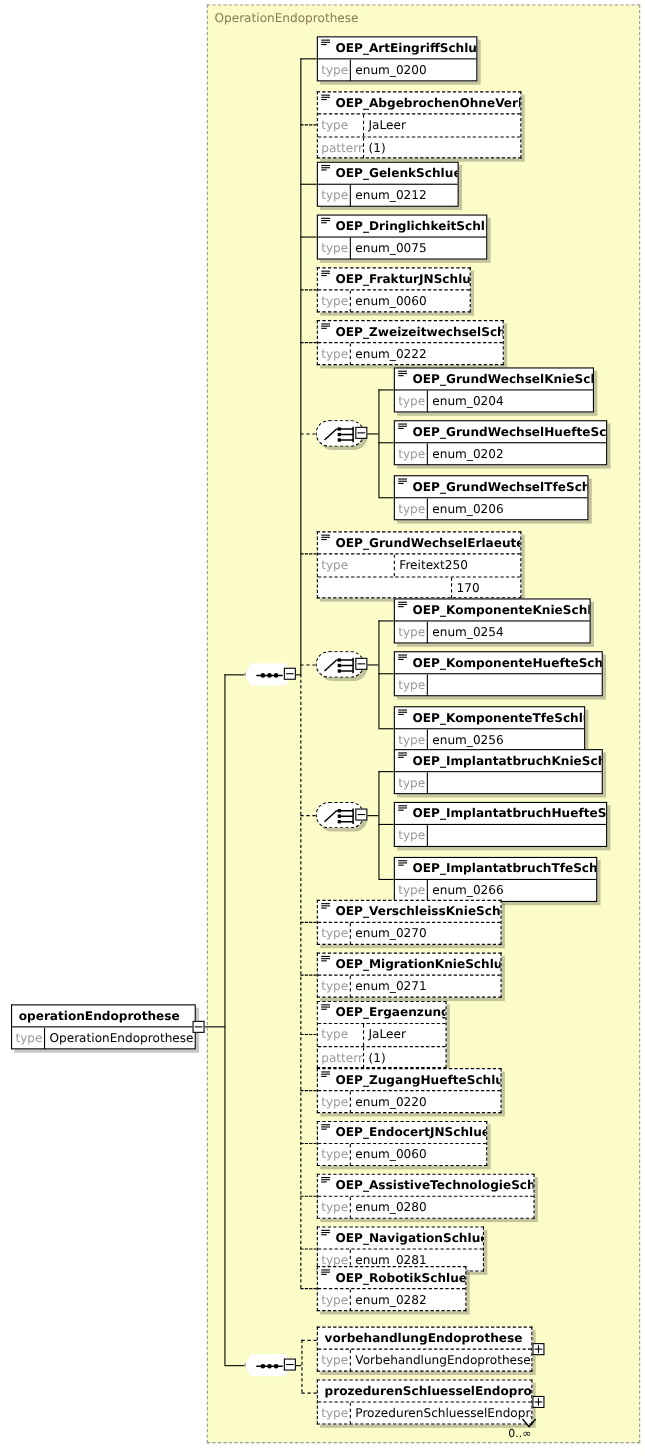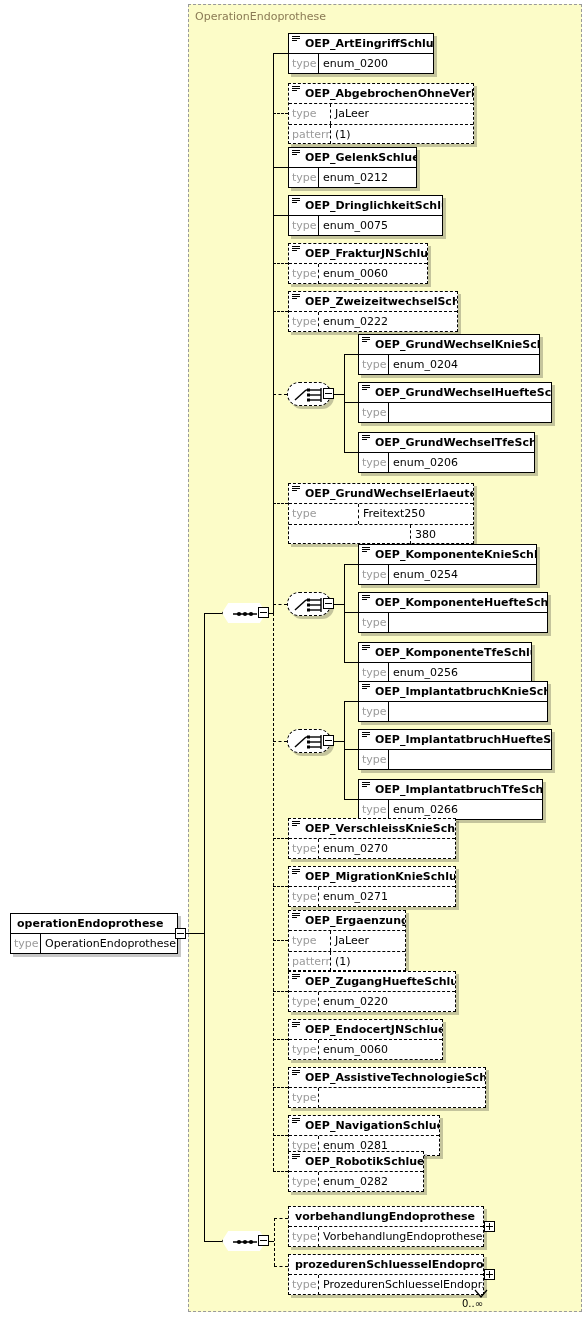--- a/index.html
+++ b/index.html
@@ -313,20 +313,21 @@
   </div>
 
   <div class="node req" style="left:358px;top:382px;width:194px;height:41px;">
     <div class="name-row"><span class="cm-glyph">
           <i></i>
           <i></i>
           <i></i>
         </span>OEP_GrundWechselHuefteSchlues...</div>
     <div class="prop-row">
       <div class="prop-key" style="width:30px;">type</div>
+      <div class="prop-val">enum_0202</div>
     </div>
   </div>
 
   <div class="node req" style="left:358px;top:432px;width:177px;height:41px;">
     <div class="name-row"><span class="cm-glyph">
           <i></i>
           <i></i>
           <i></i>
         </span>OEP_GrundWechselTfeSchluessel</div>
     <div class="prop-row">
@@ -341,21 +342,21 @@
           <i></i>
           <i></i>
         </span>OEP_GrundWechselErlaeuterung</div>
     <div class="prop-row">
       <div class="prop-key" style="width:70px;">type</div>
       <div class="prop-val">Freitext250</div>
     </div>
     <div class="prop-row">
       <div class="prop-key" style="width:70px;margin-top:23px;">min/maxLen</div>
       <div class="prop-val split" style="flex:0 0 52px;"></div>
-      <div class="prop-val2">380</div>
+      <div class="prop-val2">170</div>
     </div>
   </div>
 
   <div class="comp cho" style="left:287px;top:592px;">
     <svg class="comp-ico" viewBox="0 0 44 24">
       <line x1="7" y1="17" x2="18" y2="7" stroke="#000" stroke-width="1.4"></line>
       <line x1="18" y1="7" x2="33" y2="7" stroke="#000" stroke-width="1.4"></line>
       <rect x="19" y="5.5" width="3" height="3" fill="#000"></rect>
       <rect x="19" y="10.5" width="3" height="3" fill="#000"></rect>
       <rect x="19" y="15.5" width="3" height="3" fill="#000"></rect>
@@ -524,20 +525,21 @@
   </div>
 
   <div class="node opt" style="left:288px;top:1067px;width:198px;height:41px;">
     <div class="name-row"><span class="cm-glyph">
           <i></i>
           <i></i>
           <i></i>
         </span>OEP_AssistiveTechnologieSchlues...</div>
     <div class="prop-row">
       <div class="prop-key" style="width:30px;">type</div>
+      <div class="prop-val">enum_0280</div>
     </div>
   </div>
 
   <div class="node opt" style="left:288px;top:1115px;width:152px;height:41px;">
     <div class="name-row"><span class="cm-glyph">
           <i></i>
           <i></i>
           <i></i>
         </span>OEP_NavigationSchluessel</div>
     <div class="prop-row">

